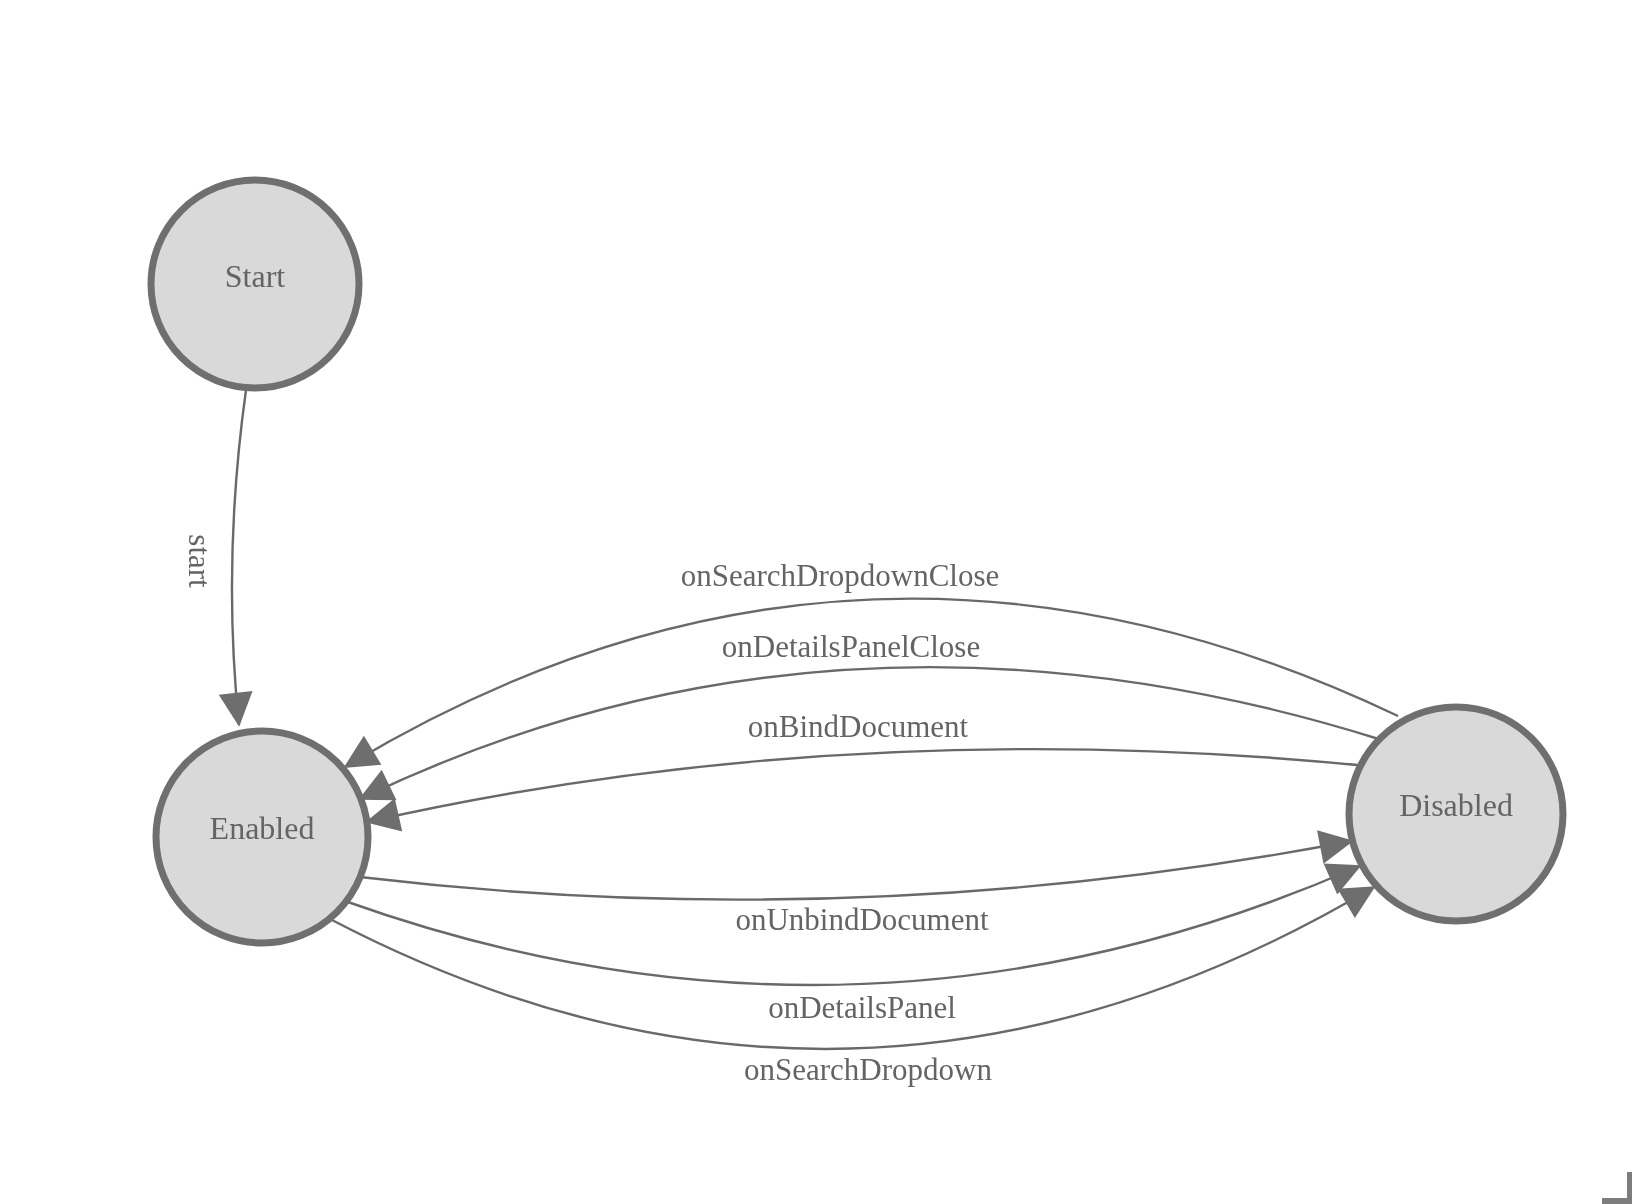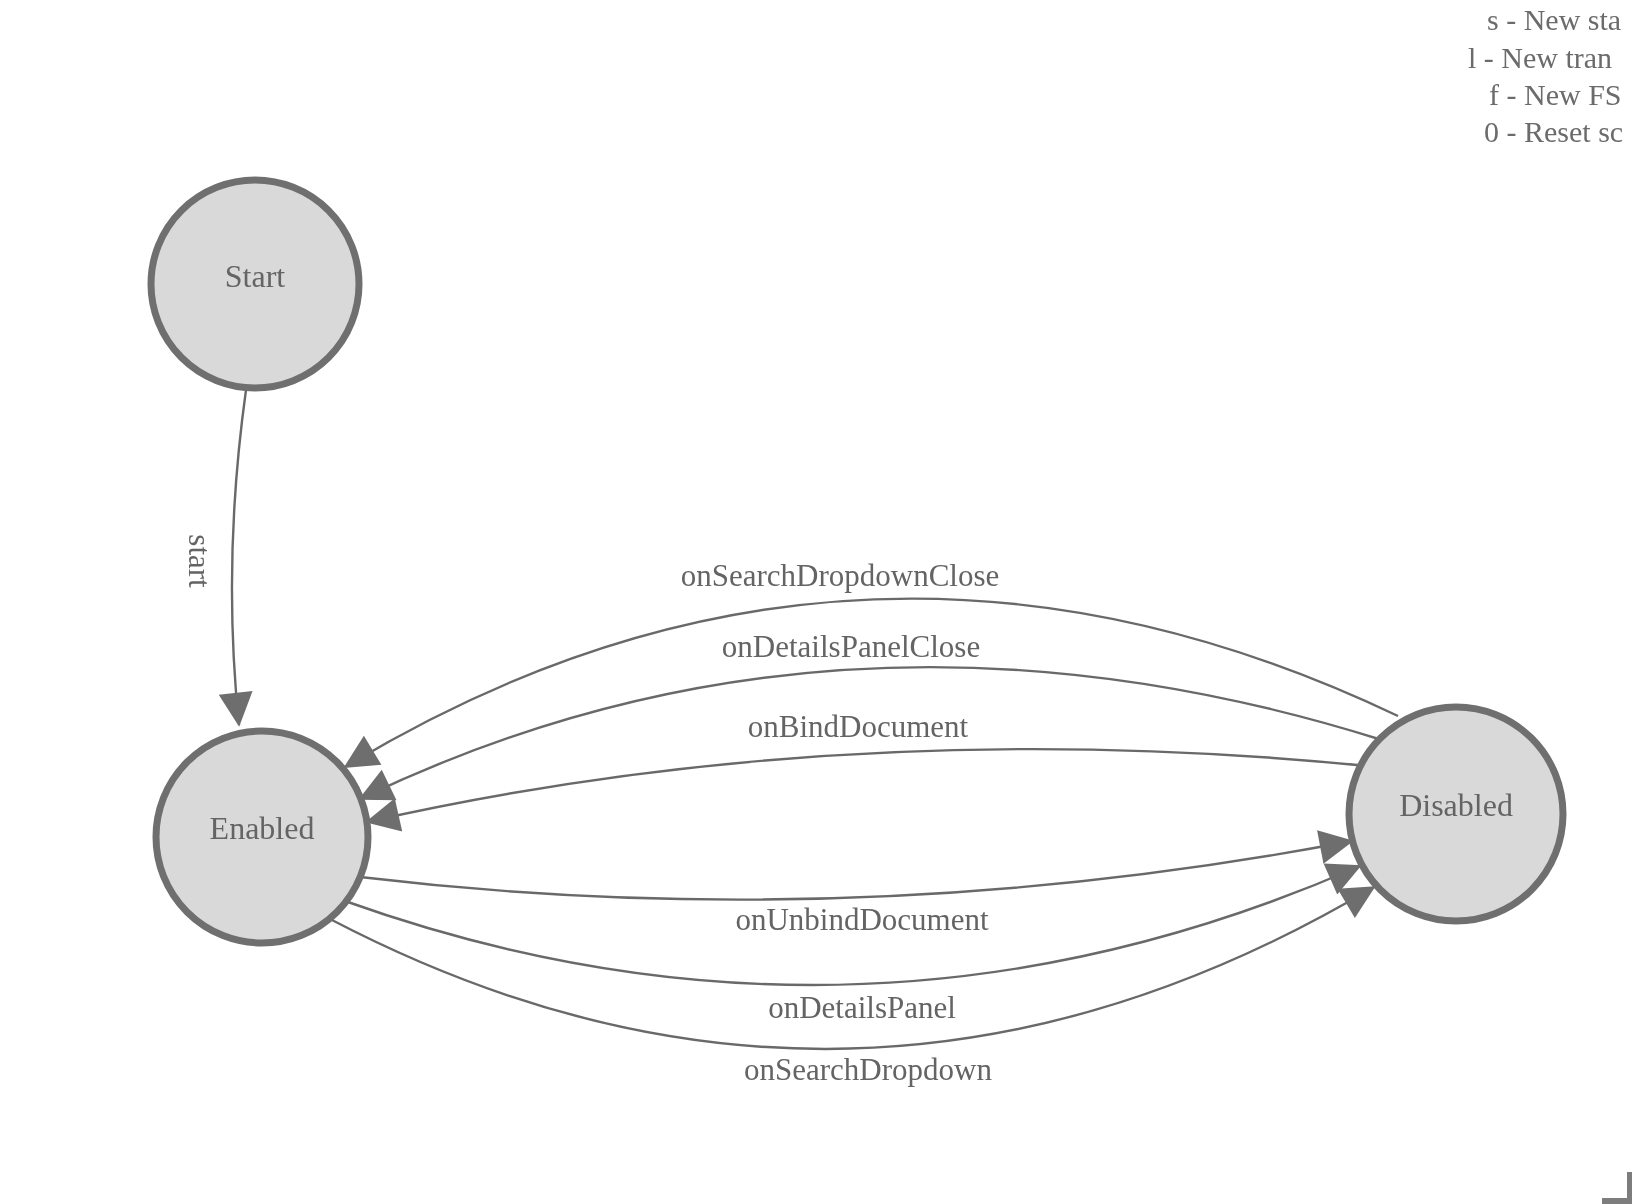--- a/index.html
+++ b/index.html
@@ -118,20 +118,14 @@
         <text class="node-label" x="1456" y="816">Disabled</text>
       </g>
     </g>
 
     <g>
       <rect class="corner-rect" x="1627" y="1172" width="5" height="32"></rect>
       <rect class="corner-rect" x="1602" y="1198" width="30" height="6"></rect>
     </g>
   </svg>
 
-  <div class="legend">
-    <div class="legend-line lg1">s - New sta</div>
-    <div class="legend-line lg2">l - New tran</div>
-    <div class="legend-line lg3">f - New FS</div>
-    <div class="legend-line lg4">0 - Reset sc</div>
-  </div>
 
 </div>
 
 </body></html>

